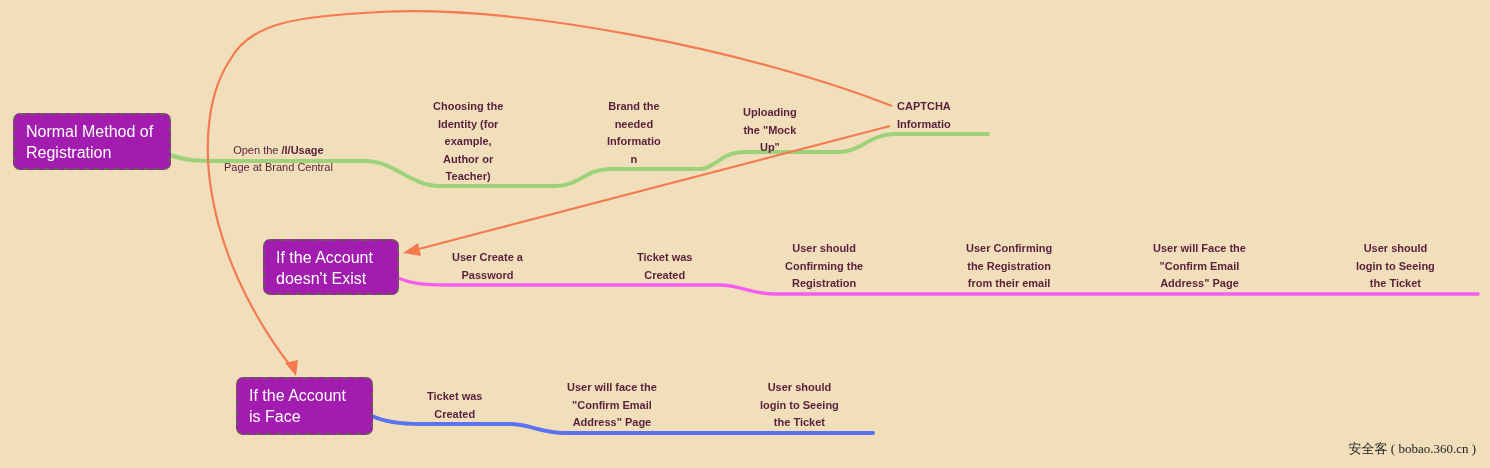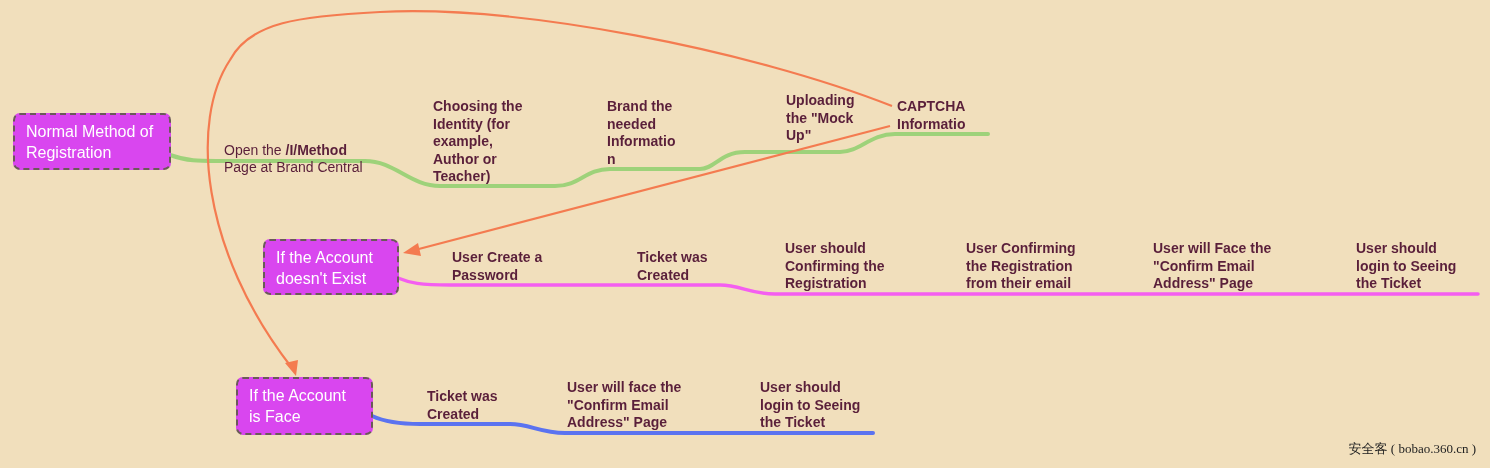--- a/index.html
+++ b/index.html
@@ -4,37 +4,38 @@
 <style>
   html, body { margin: 0; padding: 0; }
   body {
     width: 1490px; height: 468px; position: relative; overflow: hidden;
     background: #f1dfbc;
     font-family: "Liberation Sans", sans-serif;
   }
   svg.lines { position: absolute; left: 0; top: 0; }
   .node {
     position: absolute;
-    background: #d946ef;
+    background: #a21caf;
     color: #fff;
     border: 2px dashed #6b5a58;
     border-radius: 7px;
     font-size: 16px;
     line-height: 21px;
     padding: 6px 11px 6px 11px;
     box-sizing: border-box;
   }
   .node b { font-weight: normal; }
   .label {
     position: absolute;
     color: #5a1f3a;
-    font-size: 14px;
+    font-size: 11px;
     line-height: 17.5px;
     font-weight: bold;
     white-space: pre-line;
+    text-align: center;
   }
   .label.normal { font-weight: normal; }
   .watermark {
     position: absolute; right: 14px; bottom: 10px;
     font-size: 13px; color: #222; font-family: Liberation Serif, serif;
   }
 </style>
 </head>
 <body>
 
@@ -62,32 +63,32 @@
   <div>If the Account</div>
   <div><b>doesn't Exist</b></div>
 </div>
 
 <div class="node" style="left:236px;top:377px;width:137px;height:58px;">
   <div>If the Account</div>
   <div><b>is Face</b></div>
 </div>
 
 <div class="label normal" style="left:224px;top:124px;">
-  <span>Open the </span><b>/I/Method</b><br><span>Page at Brand Central</span>
+  <span>Open the </span><b>/I/Usage</b><br><span>Page at Brand Central</span>
 </div>
 <div class="label" style="left:433px;top:98px;">Choosing the
 Identity (for
 example,
 Author or
 Teacher)</div>
 <div class="label" style="left:607px;top:98px;">Brand the
 needed
 Informatio
 n</div>
-<div class="label" style="left:743px;top:92px;margin-left:43px;">Uploading
+<div class="label" style="left:743px;top:104px;">Uploading
 the "Mock
 Up"</div>
 <div class="label" style="left:897px;top:98px;">CAPTCHA
 Informatio</div>
 
 <div class="label" style="left:452px;top:249px;">User Create a
 Password</div>
 <div class="label" style="left:637px;top:249px;">Ticket was
 Created</div>
 <div class="label" style="left:785px;top:240px;">User should

